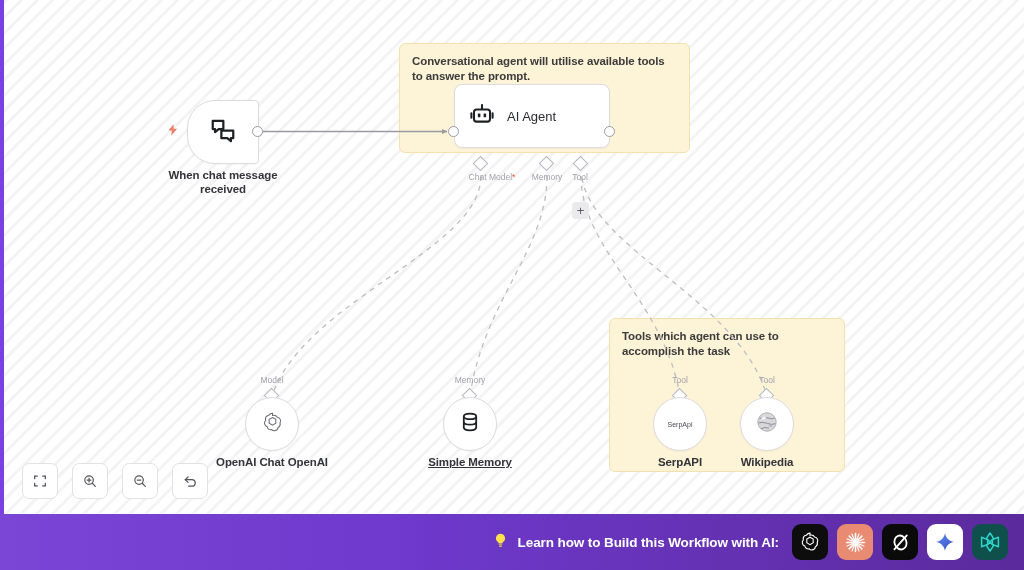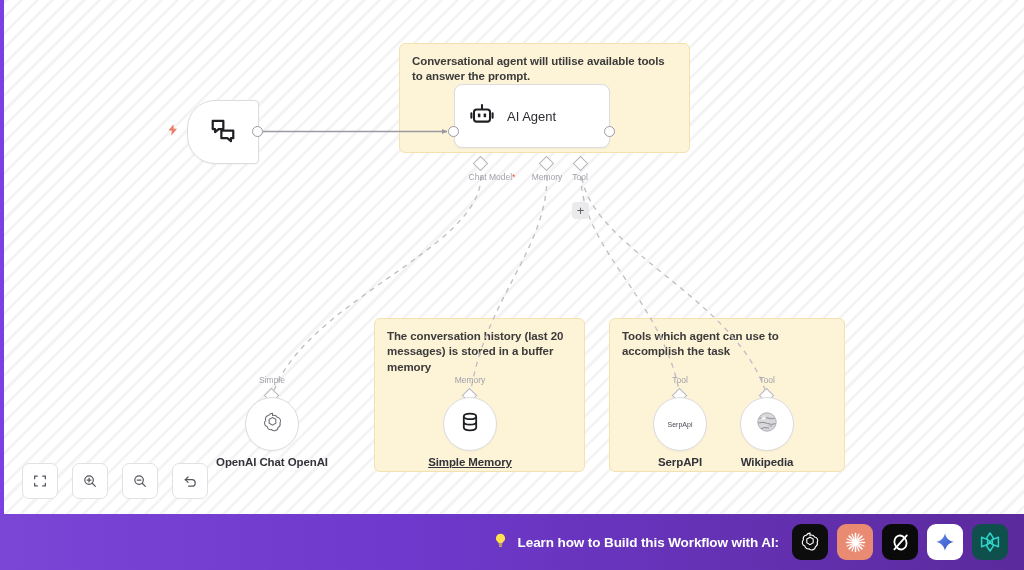--- a/index.html
+++ b/index.html
@@ -188,23 +188,20 @@
 
 <div id="app">
 
   <div class="canvas">
     <div class="canvas-inner">
 
       <div class="note" style="left:395px; top:43px; width:291px; height:110px;">
         <div class="note-text">Conversational agent will utilise available tools to answer the prompt.</div>
       </div>
 
-      <div class="note" style="left:370px; top:318px; width:211px; height:154px;">
-        <div class="note-text">The conversation history (last 20 messages) is stored in a buffer memory</div>
-      </div>
 
       <div class="note" style="left:605px; top:318px; width:236px; height:154px;">
         <div class="note-text">Tools which agent can use to accomplish the task</div>
       </div>
 
       <svg class="edges" viewBox="0 0 1024 514" xmlns="http://www.w3.org/2000/svg">
         <defs>
           <marker id="arw" markerWidth="7" markerHeight="7" refX="5.4" refY="3" orient="auto" markerUnits="userSpaceOnUse">
             <path d="M0,0.4 L6,3 L0,5.6 Z" fill="#9a9aa2"></path>
           </marker>
@@ -229,20 +226,21 @@
 
       <div class="node-trigger">
         <span>
           <svg viewBox="0 0 24 24" width="28" height="28" fill="none" stroke="#1f2023" stroke-width="1.9" stroke-linejoin="round">
             <path d="M3.2 4.2 h9.1 v7.0 h-4.0 l-3.1 2.6 v-2.6 h-2.0 z"></path>
             <path d="M10.6 12.6 h10.2 v6.4 h-2.0 v2.6 l-3.1 -2.6 h-5.1 z"></path>
           </svg>
         </span>
       </div>
       <div class="port-circle" style="left:248px; top:126px;"></div>
+      <div class="node-label" style="left:158px; top:169px; width:122px;">When chat message received</div>
 
       <div class="node-agent">
         <span class="ico">
           <svg viewBox="0 0 24 24" width="26" height="26" fill="none" stroke="#1f2023" stroke-width="1.9" stroke-linejoin="round" stroke-linecap="round">
             <path d="M12 2.6 v2.6"></path>
             <circle cx="12" cy="2.0" r="1.0" fill="#1f2023" stroke="none"></circle>
             <rect x="4.6" y="6.0" width="14.8" height="11.2" rx="2.4"></rect>
             <rect x="8.2" y="9.8" width="2.3" height="3.4" rx="0.5" fill="#1f2023" stroke="none"></rect>
             <rect x="13.5" y="9.8" width="2.3" height="3.4" rx="0.5" fill="#1f2023" stroke="none"></rect>
             <path d="M2.2 9.6 v4.0"></path>
@@ -262,21 +260,21 @@
       <div class="port-diamond" style="left:537px; top:158px;"></div>
       <div class="port-label" style="left:513px; top:172px; width:60px;">Memory</div>
 
       <div class="port-diamond" style="left:571px; top:158px;"></div>
       <div class="port-label" style="left:552px; top:172px; width:48px;">Tool</div>
 
       <div class="plus-btn">
         <span>+</span>
       </div>
 
-      <div class="port-label" style="left:243px; top:375px; width:50px;">Simple</div>
+      <div class="port-label" style="left:243px; top:375px; width:50px;">Model</div>
       <div class="port-diamond" style="left:262px; top:390px;"></div>
       <div class="subnode" style="left:241px; top:397px;">
         <span>
           <svg viewBox="0 0 24 24" width="25" height="25" fill="none" stroke="#6b6b73" stroke-width="1.0">
             <path d="M12 3.1c-1.5 0-2.8.8-3.5 2-.2 0-.4 0-.6.1-1.6.4-2.7 1.9-2.7 3.5 0 .4.1.8.2 1.2-.9.9-1.3 2.2-1 3.5.3 1.3 1.3 2.3 2.5 2.7.1.4.2.8.4 1.1.8 1.4 2.4 2 3.9 1.6.8.9 2 1.3 3.2 1.1 1.6-.3 2.8-1.6 3-3.2.2-.1.4-.2.6-.4 1.2-.9 1.7-2.5 1.2-3.9.6-1 .7-2.3.2-3.4-.5-1.1-1.6-1.9-2.8-2-.6-1.2-1.9-2-3.3-2-.4 0-.9.1-1.3.2z"></path>
             <path d="M12 7.2 L15.2 9 v3.7 L12 14.6 8.8 12.7 V9 Z"></path>
           </svg>
         </span>
       </div>
       <div class="sub-label" style="left:188px; top:456px; width:160px;">OpenAI Chat OpenAI</div>

